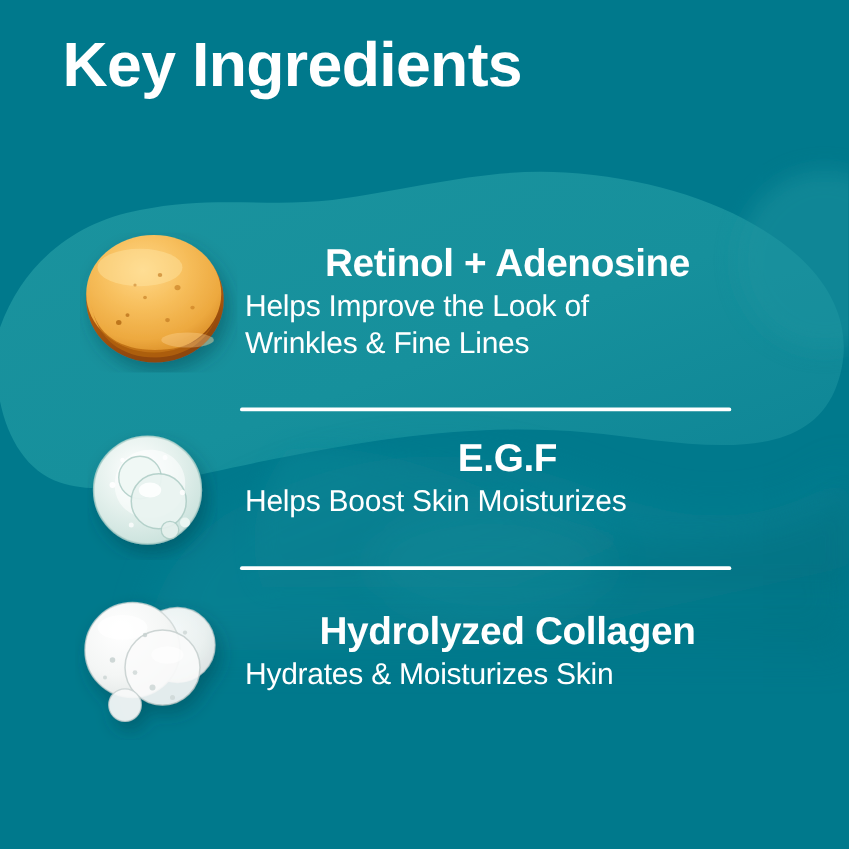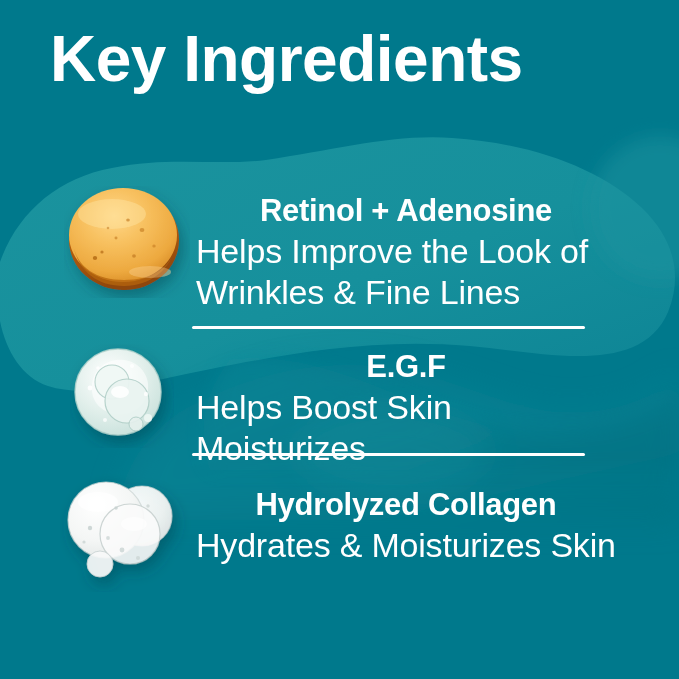--- a/index.html
+++ b/index.html
@@ -23,21 +23,21 @@
     width: 679px;
     height: 679px;
     pointer-events: none;
   }
 
   
   .title {
     position: absolute;
     left: 50px;
     top: 26px;
-    font-size: 64px;
+    font-size: 50px;
     font-weight: bold;
     color: #ffffff;
     letter-spacing: -0.5px;
     line-height: 1.05;
     white-space: nowrap;
   }
 
   
   .rows {
     position: absolute;
@@ -77,21 +77,21 @@
     font-size: 31px;
     font-weight: bold;
     color: #ffffff;
     line-height: 1.12;
     letter-spacing: -0.3px;
     margin: 0;
     white-space: nowrap;
     text-align: center;
   }
   .ing-desc {
-    font-size: 34px;
+    font-size: 24px;
     font-weight: normal;
     color: #ffffff;
     line-height: 1.22;
     letter-spacing: -0.2px;
     margin: 2px 0 0 0;
   }
 
   
   .divider {
     position: absolute;

